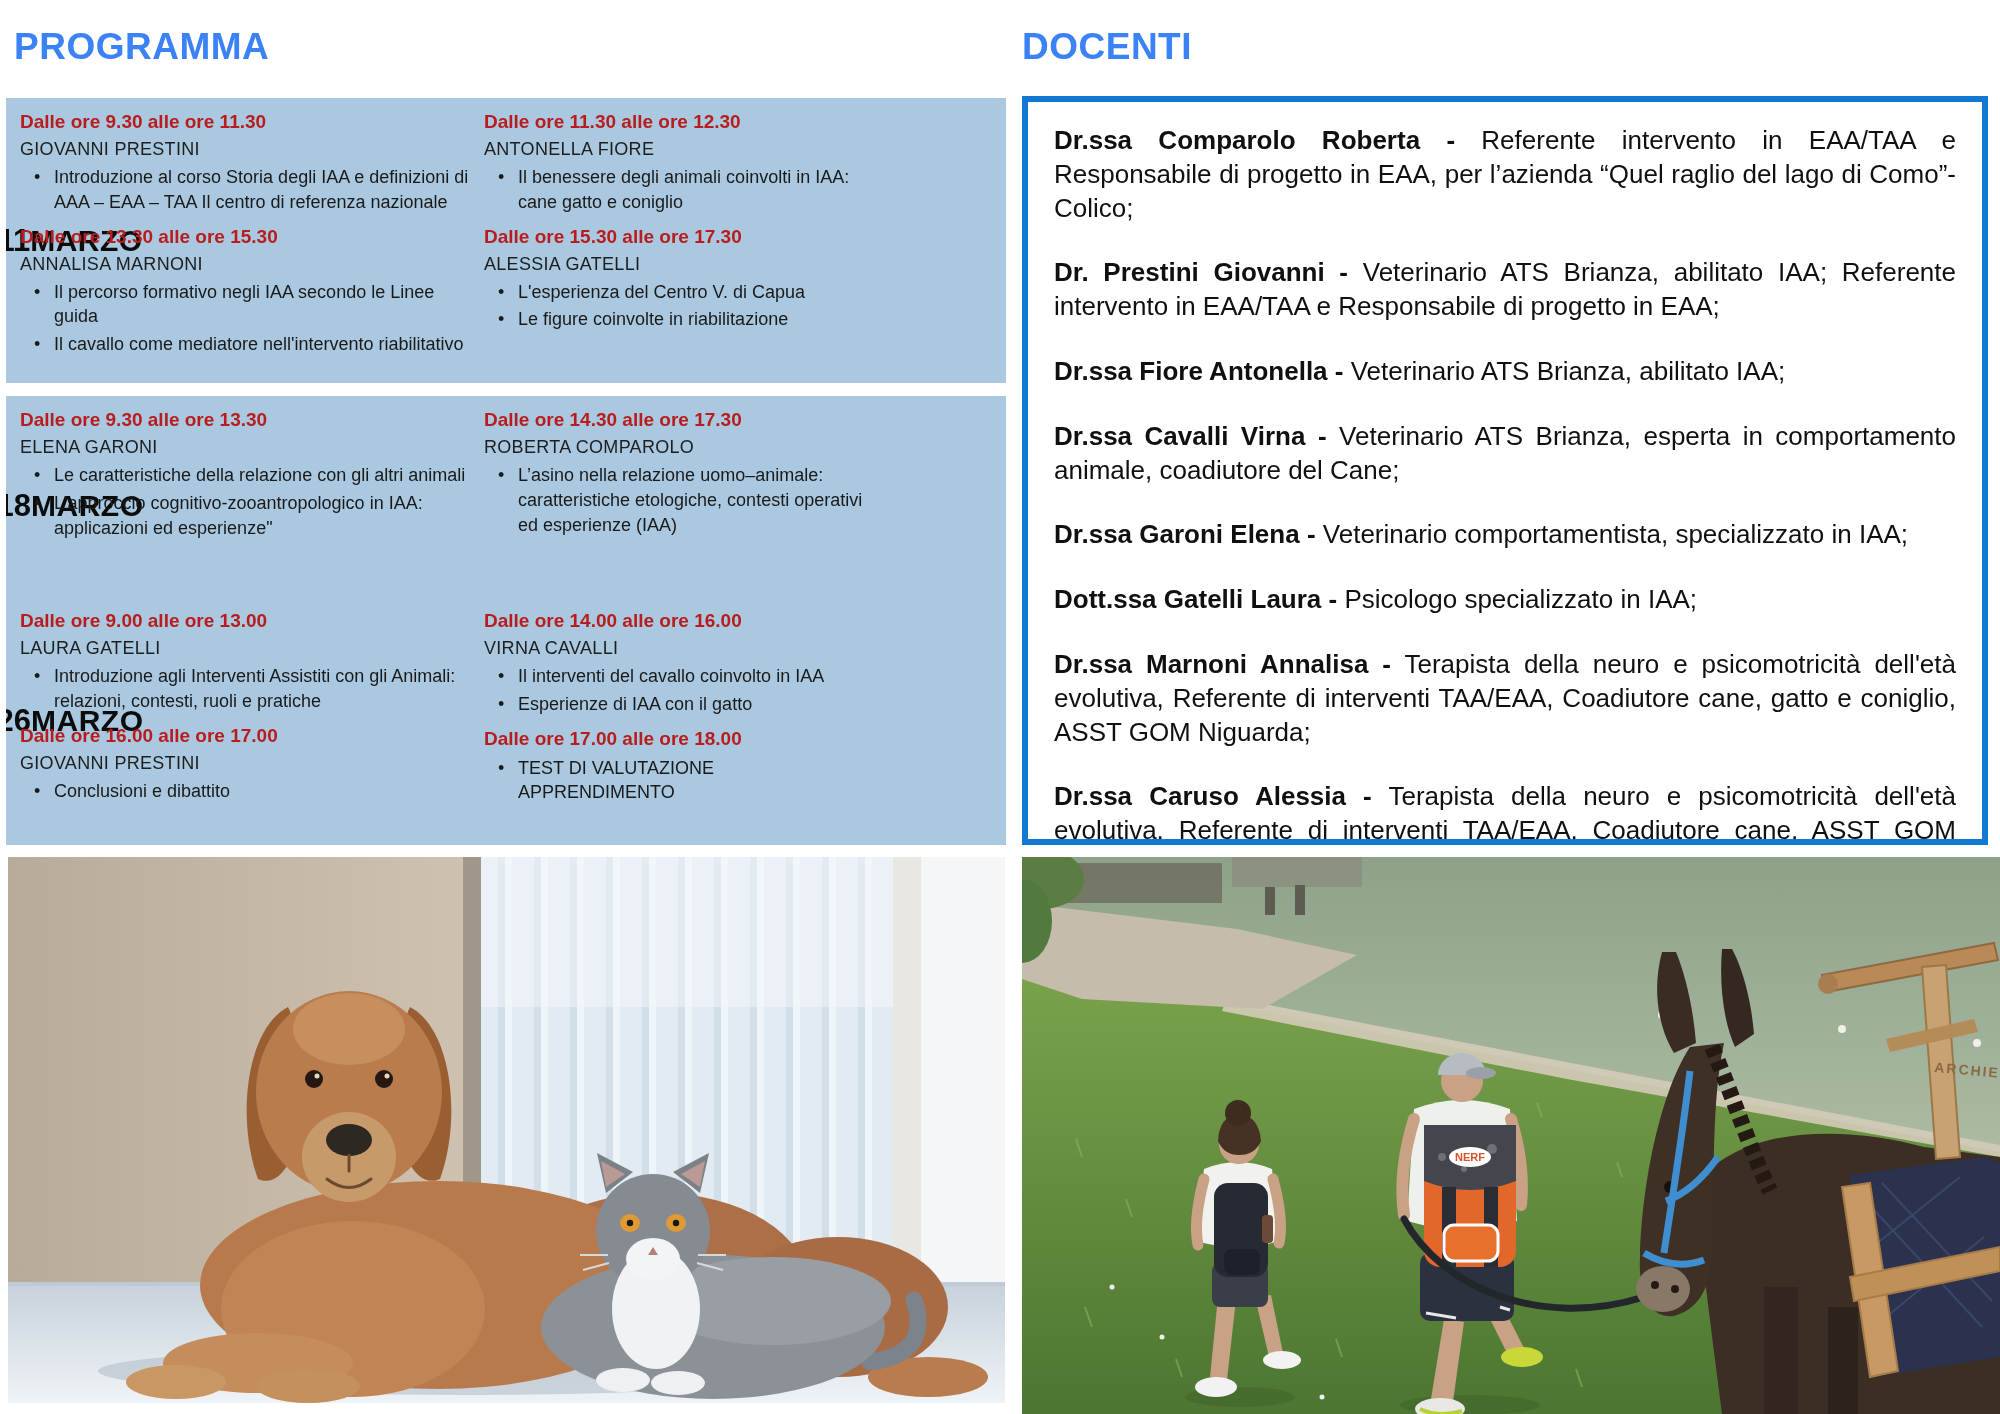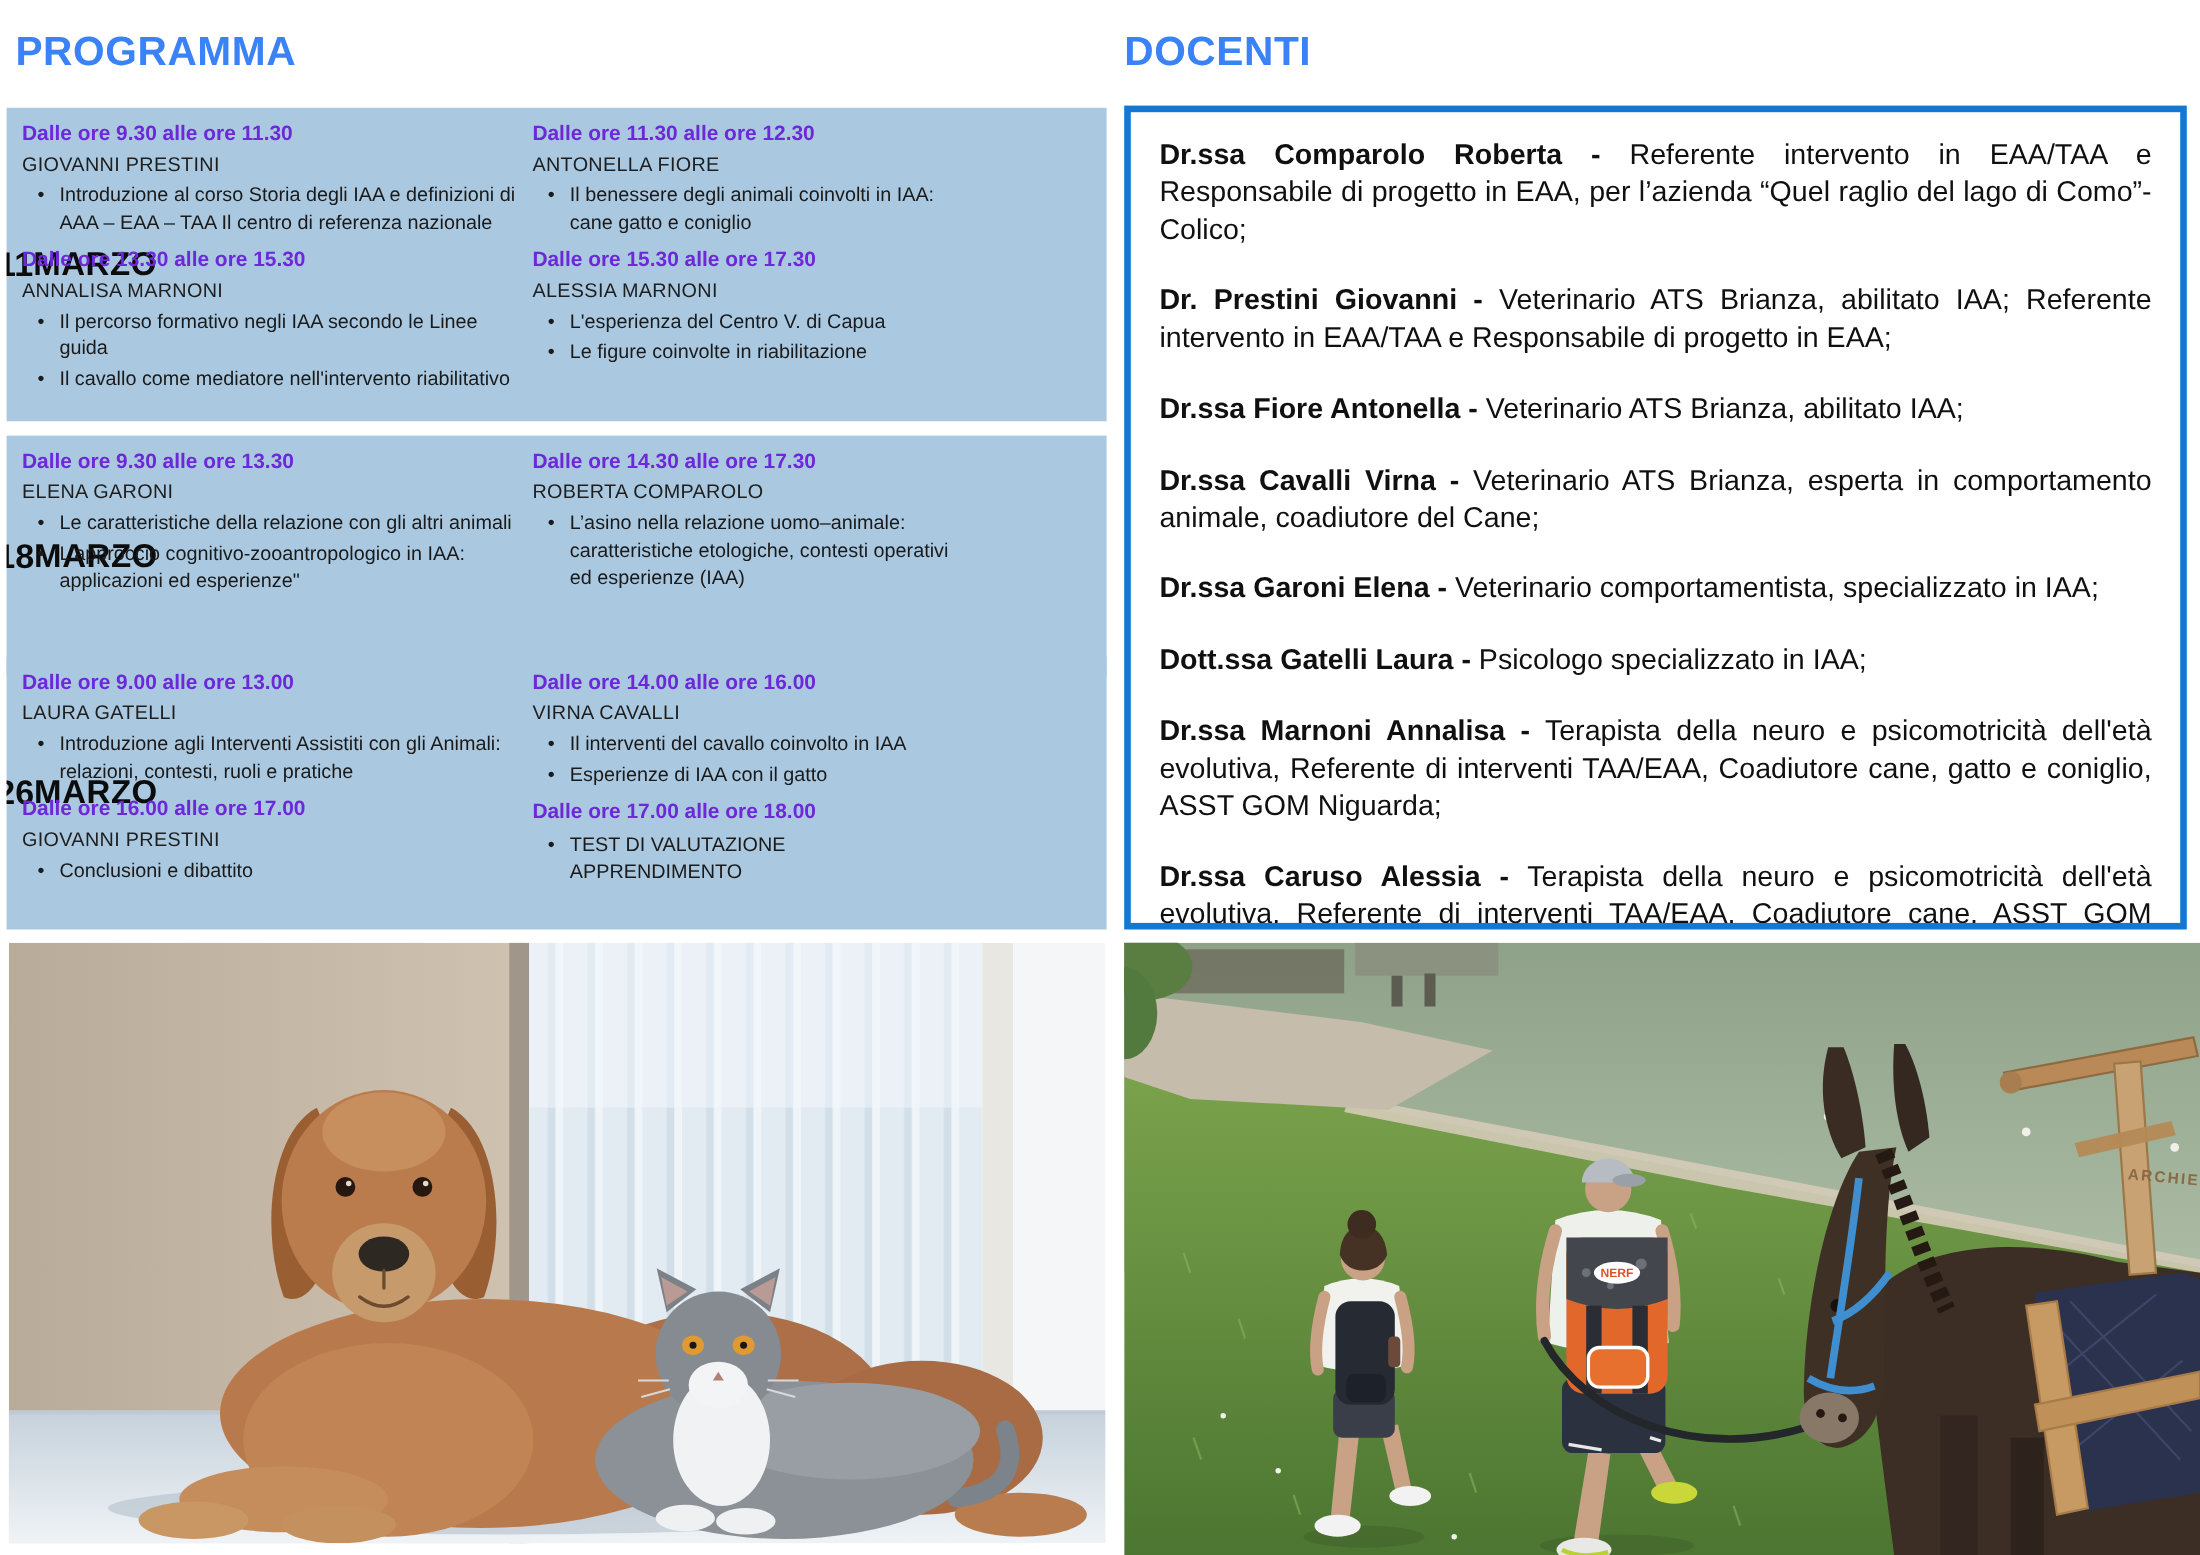--- a/index.html
+++ b/index.html
@@ -13,21 +13,21 @@
   .block{position:absolute;left:6px;width:1000px;background:#aac9e0;overflow:hidden;}
   .b1{top:98px;height:285px;}
   .b2{top:396px;height:219px;}
   .b3{top:597px;height:248px;}
   .col{position:absolute;top:13px;}
   .colL{left:14px;width:458px;}
   .colR{left:478px;width:386px;}
   .colDate{left:866px;top:0;height:100%;width:128px;display:flex;flex-direction:row;
            align-items:center;justify-content:center;text-align:center;}
   .session{margin-bottom:11px;}
-  .time{font-weight:bold;font-size:19px;color:#6d28d9;margin-bottom:6px;}
+  .time{font-weight:bold;font-size:19px;color:#b91c1c;margin-bottom:6px;}
   .speaker{font-size:18px;color:#1e1e1e;margin-bottom:5px;letter-spacing:.3px;}
   .bi{position:relative;padding-left:34px;font-size:18px;line-height:1.38;color:#1a1a1a;margin-bottom:3px;}
   .bi::before{content:"•";position:absolute;left:14px;top:0;}
   .day{font-size:31px;font-weight:bold;line-height:1.2;color:#0c0c0c;}
   .month{font-size:30px;font-weight:bold;line-height:1.2;color:#0c0c0c;letter-spacing:.5px;}
 
   
   .docbox{position:absolute;left:1022px;top:96px;width:966px;height:749px;background:#fff;
           border:6px solid #1278d2;box-sizing:border-box;padding:22px 26px 0 26px;overflow:hidden;}
   .doc{font-size:26px;line-height:1.3;color:#101010;text-align:justify;margin:0 0 31px 0;}
@@ -61,21 +61,21 @@
       </div>
     </div>
     <div class="col colR">
       <div class="session">
         <div class="time">Dalle ore 11.30 alle ore 12.30</div>
         <div class="speaker">ANTONELLA FIORE</div>
         <div class="bi">Il benessere degli animali coinvolti in IAA: cane gatto e coniglio</div>
       </div>
       <div class="session">
         <div class="time">Dalle ore 15.30 alle ore 17.30</div>
-        <div class="speaker">ALESSIA MARNONI</div>
+        <div class="speaker">ALESSIA GATELLI</div>
         <div class="bi">L'esperienza del Centro V. di Capua</div>
         <div class="bi">Le figure coinvolte in riabilitazione</div>
       </div>
     </div>
     <div class="colDate">
       <div class="day">11</div>
       <div class="month">MARZO</div>
     </div>
   </div>
 

